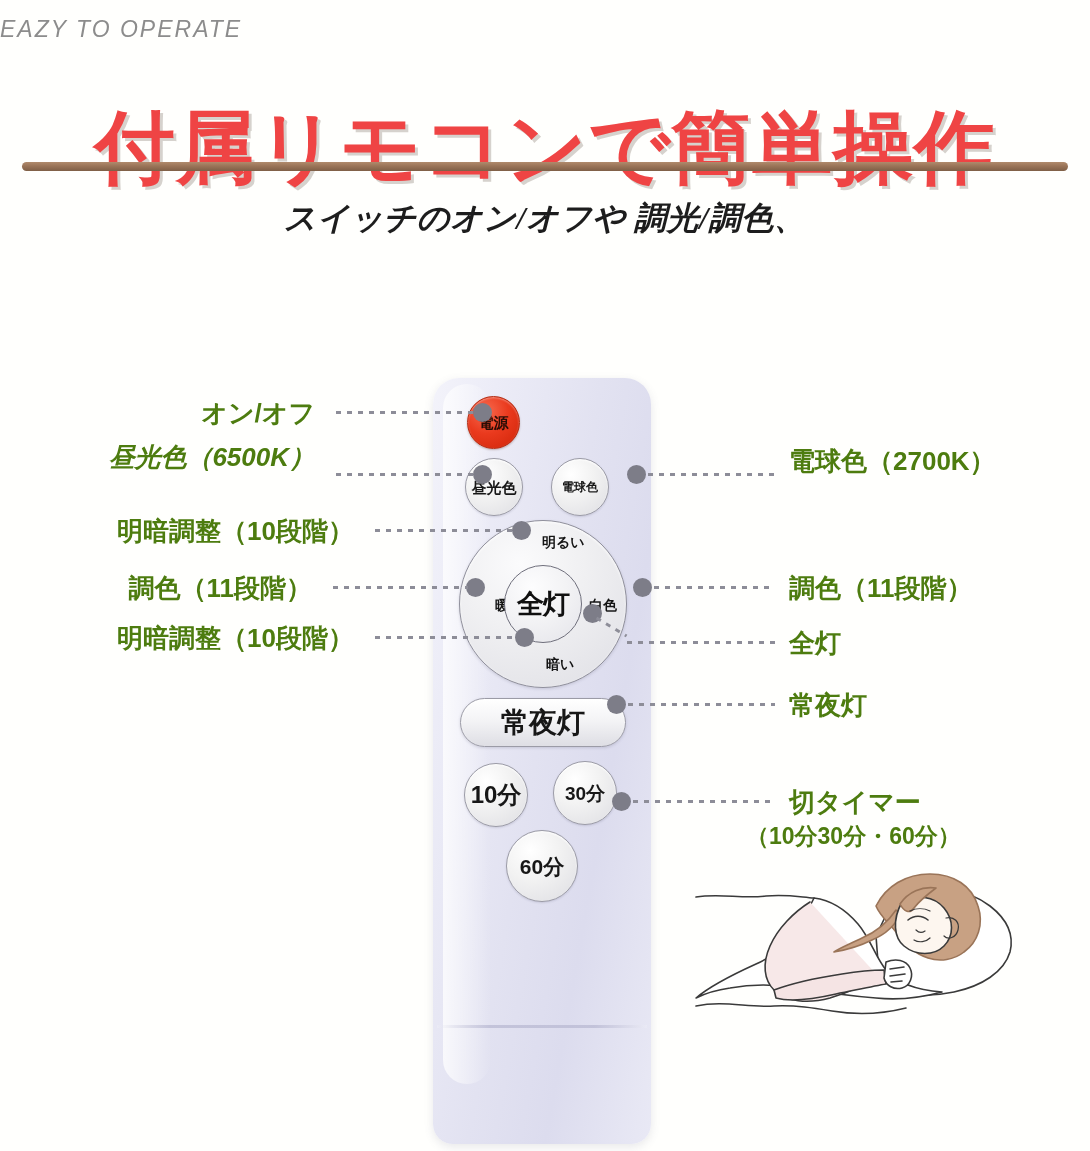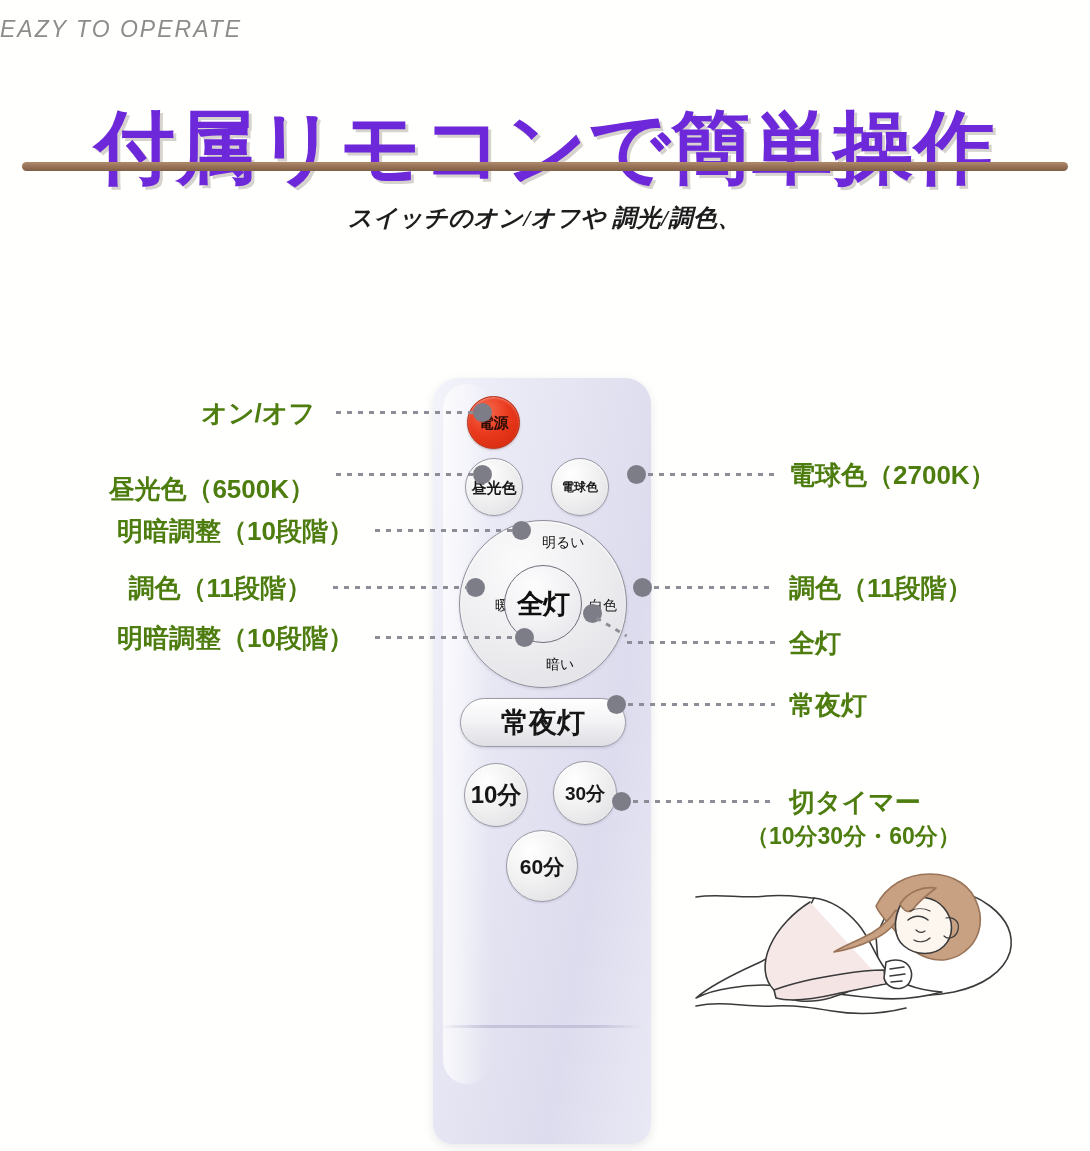--- a/index.html
+++ b/index.html
@@ -29,21 +29,21 @@
   }
   .headline {
     position: absolute;
     top: 47px;
     left: 0;
     width: 1090px;
     text-align: center;
     font-size: 80px;
     line-height: 94px;
     font-weight: 700;
-    color: #6d28d9;
+    color: #ef4444;
     letter-spacing: 1px;
     white-space: nowrap;
     text-shadow: 3px 3px 0 rgba(120,105,95,0.30);
   }
   .divider {
     position: absolute;
     top: 162px;
     left: 22px;
     width: 1046px;
     height: 9px;
@@ -55,21 +55,21 @@
   .subtitle {
     position: absolute;
     top: 192px;
     left: 0;
     width: 1090px;
     text-align: center;
     color: #1d1d1d;
     font-family: "Liberation Serif", "DejaVu Serif", serif;
     font-weight: 700;
     font-style: italic;
-    font-size: 24px;
+    font-size: 32px;
     line-height: 53px;
     letter-spacing: 0.5px;
     white-space: nowrap;
   }
 
   
   .remote {
     position: absolute;
     left: 433px;
     top: 378px;
@@ -160,21 +160,21 @@
     align-items: center;
     justify-content: center;
     font-size: 27px;
     font-weight: 700;
     color: #101010;
     letter-spacing: -1px;
   }
   .dial-label {
     position: absolute;
     font-size: 14px;
-    font-weight: 400;
+    font-weight: 700;
     color: #141414;
     white-space: nowrap;
     padding-left: 26px;
   }
 
   
   .dot {
     position: absolute;
     width: 19px;
     height: 19px;
@@ -291,26 +291,26 @@
 <div class="leader" style="left:372px; top:636px; width:145px;"></div>
 
 <div class="leader" style="left:645px; top:473px; width:130px;"></div>
 <div class="leader" style="left:651px; top:586px; width:124px;"></div>
 <div class="leader" style="left:624px; top:641px; width:151px;"></div>
 <div class="leader-diag" style="left:594px; top:615px; width:38px; transform:rotate(31deg);"></div>
 <div class="leader" style="left:625px; top:703px; width:150px;"></div>
 <div class="leader" style="left:630px; top:800px; width:145px;"></div>
 
 <div class="callout left" style="right:775px; top:396px;">オン/オフ</div>
-<div class="callout left" style="right:775px; top:472px;">昼光色（6500K）</div>
+<div class="callout left" style="right:775px; top:440px;font-style:italic;">昼光色（6500K）</div>
 <div class="callout left" style="right:736px; top:514px;">明暗調整（10段階）</div>
 <div class="callout left" style="right:778px; top:571px;">調色（11段階）</div>
 <div class="callout left" style="right:736px; top:621px;">明暗調整（10段階）</div>
 
-<div class="callout right" style="left:789px; top:458px;">電球色（2700K）</div>
+<div class="callout right" style="left:789px; top:444px;">電球色（2700K）</div>
 <div class="callout right" style="left:789px; top:571px;">調色（11段階）</div>
 <div class="callout right" style="left:789px; top:626px;">全灯</div>
 <div class="callout right" style="left:789px; top:688px;">常夜灯</div>
 <div class="callout right" style="left:789px; top:785px;">
   <span>切タイマー</span>
   <span class="sub" style="margin-left:-43px;">（10分30分・60分）</span>
 </div>
 
 <svg class="sleeper" viewBox="0 0 392 175">
   <g fill="none" stroke="#3a3a3a" stroke-width="1.6" stroke-linecap="round" stroke-linejoin="round">

